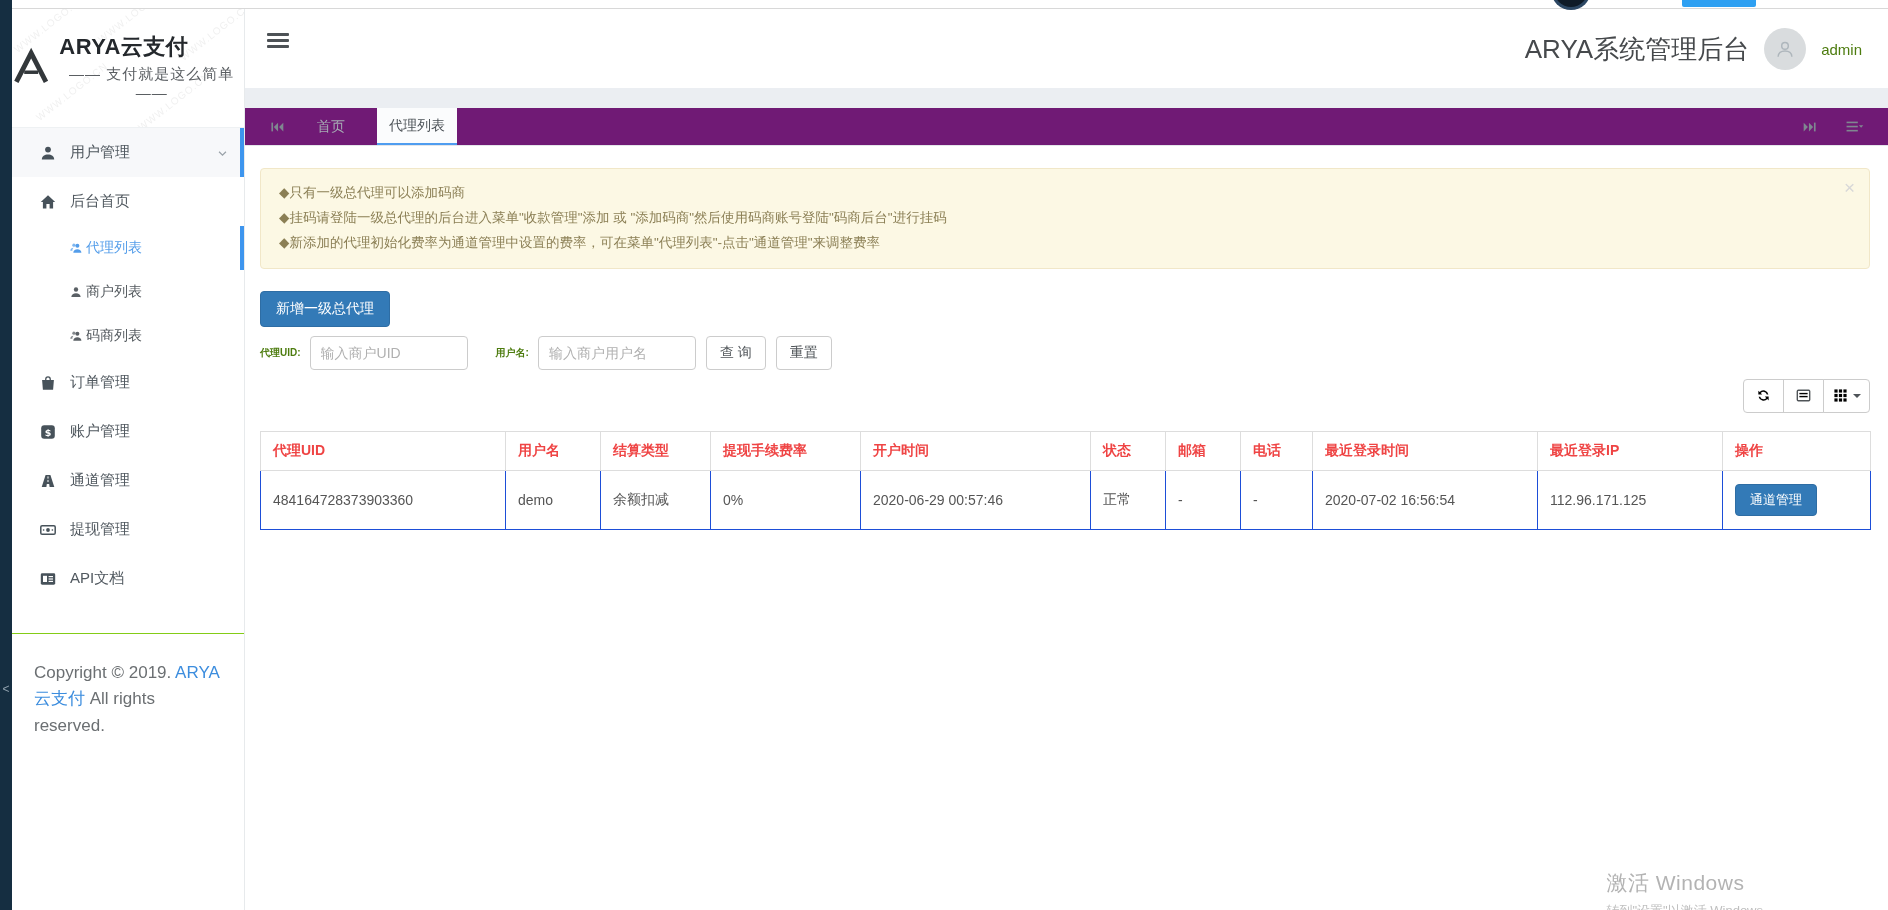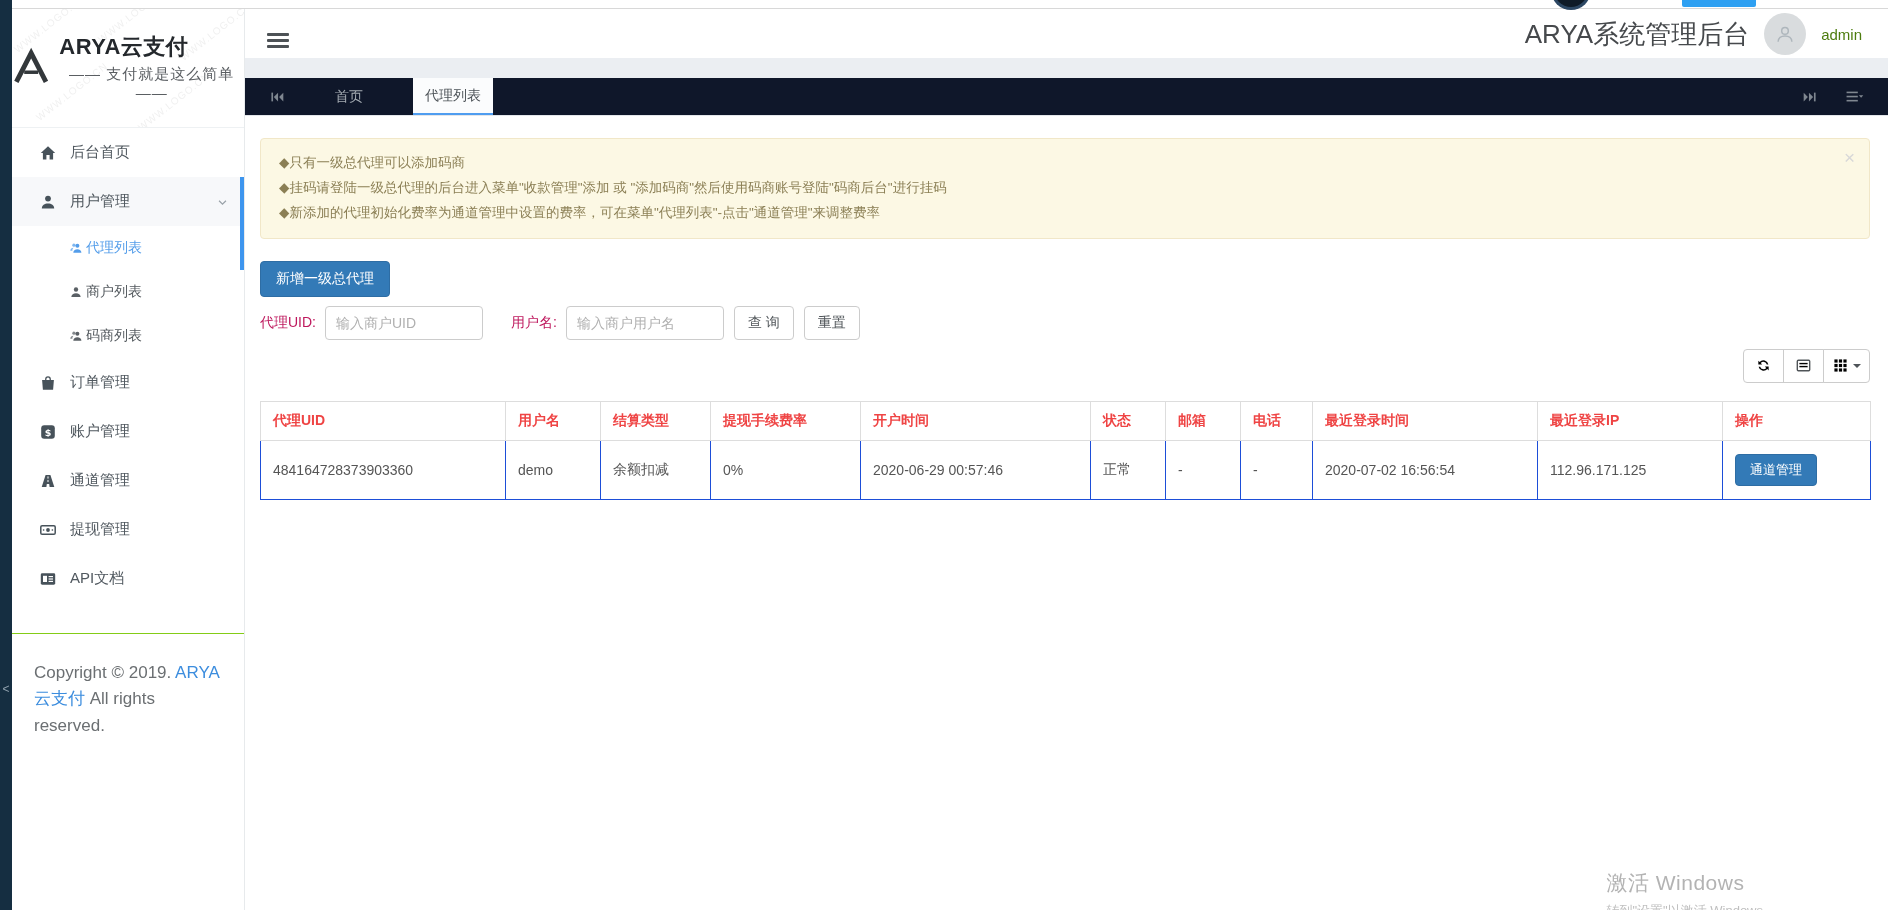--- a/index.html
+++ b/index.html
@@ -35,50 +35,50 @@
   .smi.active { color:#539dea; }
   .smi.active .ico { color:#539dea; }
   .chev { position:absolute; right:16px; top:20px; width:11px; height:11px; color:#9aa2a9; }
   .i { display:block; width:100%; height:100%; fill:currentColor; }
 
   .copyright { margin:30px 0 0; border-top:1px solid #84cc16; padding:26px 22px 0 22px; font-size:17px; color:#6b6f72; line-height:1.55; }
   .copyright a { color:#3c8dde; text-decoration:none; }
 
   
   .main { position:absolute; left:245px; top:10px; right:0; bottom:0; }
-  .topbar { position:relative; height:48px; background:#fff; }
+  .topbar { position:relative; height:78px; background:#fff; }
   .hamburger { position:absolute; left:22px; top:23px; width:22px; height:18px; cursor:pointer; }
   .hamburger div { height:2.5px; background:#4d5256; border-radius:1px; margin-bottom:3.6px; }
   .topbar-right { position:absolute; right:26px; top:0; height:100%; display:flex; align-items:center; gap:15px; }
   .app-title { font-size:26px; color:#46494c; }
   .avatar { width:42px; height:42px; border-radius:50%; background:#d9dcde; display:flex; align-items:center; justify-content:center; cursor:pointer; }
   .avatar svg { width:22px; height:22px; fill:none; stroke:#aeb6bc; stroke-width:1.6; }
   .username { font-size:15px; color:#4d7c0f; text-decoration:none; cursor:pointer; }
 
   .band { height:20px; background:#ebeef2; }
-  .tabbar { height:38px; background:#0f172a; border-bottom:1px solid #e3e6ea; display:flex; align-items:stretch; padding:0 24px;gap:18px; }
+  .tabbar { height:38px; background:#701a75; border-bottom:1px solid #e3e6ea; display:flex; align-items:stretch; padding:0 24px; }
   .tab-nav { width:16px; color:#7f8790; align-self:center; height:14px; cursor:pointer; }
   .tab-nav.lft { margin-right:28px; }
   .tab { display:flex; align-items:center; padding:0 4px; margin-right:28px; font-size:14px; color:#a6adb4; cursor:pointer; }
   .tab.active { color:#4c5257; border-bottom:2px solid #4f9df0; background:#fbfcfd; padding:0 12px; }
   .tab-right { margin-left:auto; display:flex; align-items:center; gap:28px; }
   .tab-menu { width:18px; height:15px; color:#7f8790; cursor:pointer; }
 
   .content { padding:22px 18px 0 15px; }
 
   .alert { position:relative; background:#fcf8e4; border:1px solid #f1e7c8; border-radius:4px; padding:12px 40px 12px 18px; font-size:13.5px; color:#8b7f55; line-height:1.85; }
   .alert-close { position:absolute; right:14px; top:6px; font-size:19px; color:#d8d8d8; cursor:pointer; line-height:1.4; }
 
   .btn { display:inline-block; border-radius:4px; font-size:14px; cursor:pointer; border:1px solid transparent; }
   .btn-primary { background:#337ab7; border-color:#2e6da4; color:#fff; padding:8px 15px; }
   .btn-default { background:#fff; border-color:#ccc; color:#4f5458; padding:7px 13px; }
   .add-btn { margin-top:22px; }
 
   .filters { margin-top:9px; display:flex; align-items:center; }
-  .flabel { font-size:14px; font-weight:normal; color:#be185d; margin-right:9px; }
+  .flabel { font-size:10px; font-weight:bold; color:#4d7c0f; margin-right:9px; }
   .filters input { width:158px; height:34px; border:1px solid #ccc; border-radius:4px; padding:0 10px; font-size:14px; color:#555; outline:none; font-family:inherit; }
   .filters input::placeholder { color:#b0b0b0; }
   .gap-lg { margin-left:28px; }
   .filters .btn-default { margin-left:10px; }
 
   .toolbar { margin-top:9px; display:flex; justify-content:flex-end; }
   .btn-group { display:flex; }
   .tool-btn { width:41px; height:34px; background:#fff; border:1px solid #ccc; display:flex; align-items:center; justify-content:center; color:#4f5458; cursor:pointer; }
   .tool-btn + .tool-btn { margin-left:-1px; }
   .tool-btn:first-child { border-radius:4px 0 0 4px; }
@@ -209,40 +209,40 @@
           <path d="M14 26 H30" fill="none" stroke="#33383b" stroke-width="4"></path>
         </svg>
         <div>
           <div class="logo-name">ARYA云支付</div>
           <div class="logo-tagline">—— 支付就是这么简单 ——</div>
         </div>
       </div>
     </div>
 
     <ul class="menu">
-      <li class="mi">
-        <span class="ico">
-            <svg class="i">
-              <use href="#ic-home"></use>
-            </svg>
-          </span>
-        <span>后台首页</span>
-      </li>
       <li class="mi parent-active">
         <span class="ico">
             <svg class="i">
               <use href="#ic-user"></use>
             </svg>
           </span>
         <span>用户管理</span>
         <span class="chev">
             <svg class="i">
               <use href="#ic-chev-down"></use>
             </svg>
           </span>
+      </li>
+      <li class="mi">
+        <span class="ico">
+            <svg class="i">
+              <use href="#ic-home"></use>
+            </svg>
+          </span>
+        <span>后台首页</span>
       </li>
       <li class="smi active">
         <span class="ico">
             <svg class="i">
               <use href="#ic-users"></use>
             </svg>
           </span>
         <span>代理列表</span>
       </li>
       <li class="smi">

